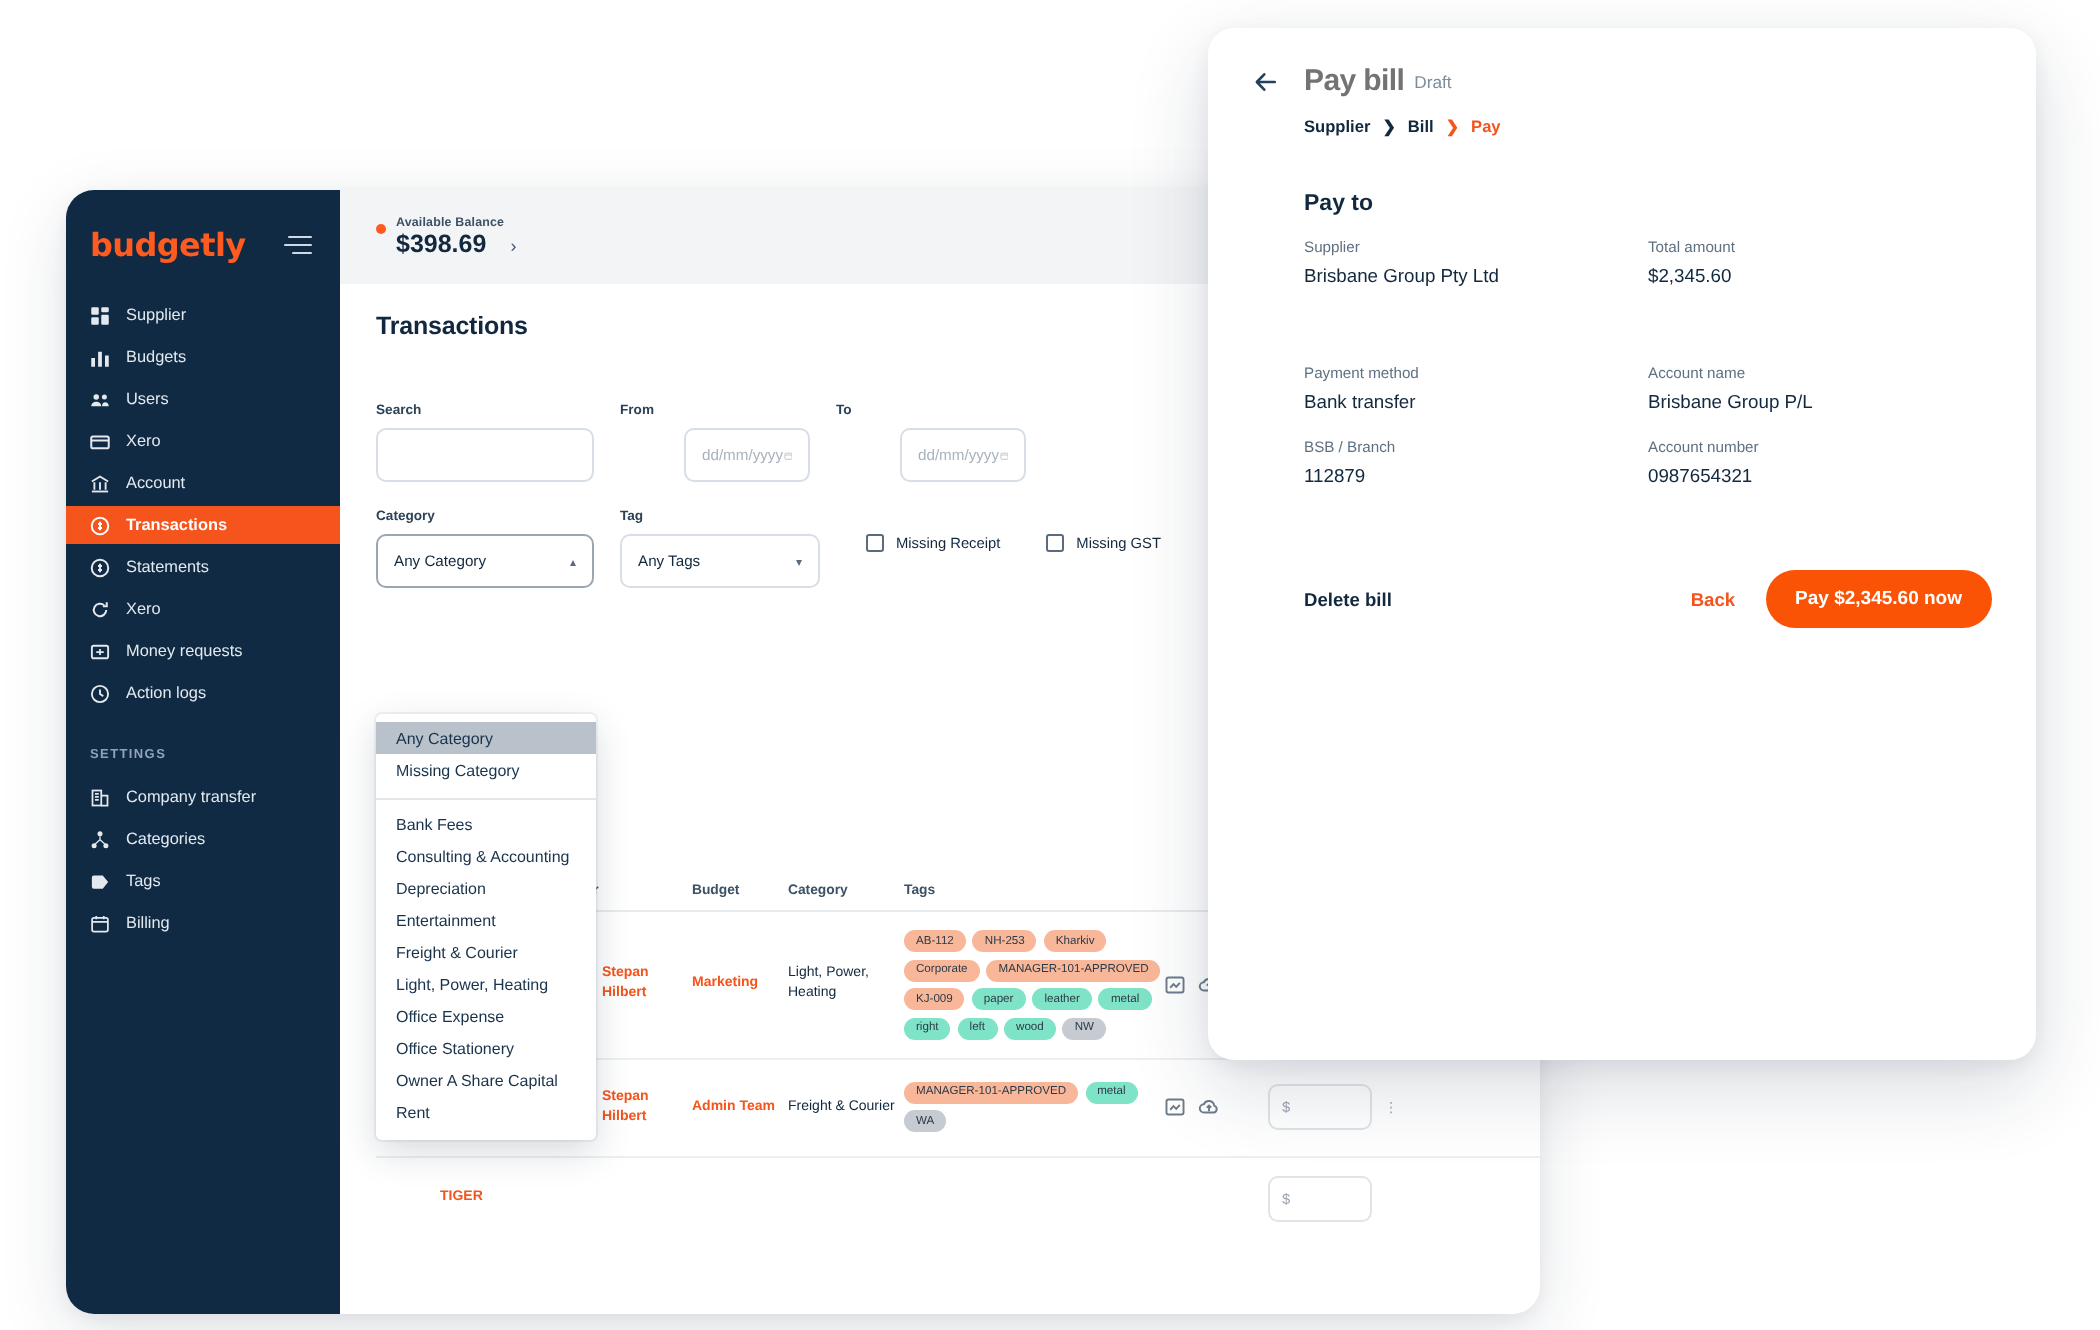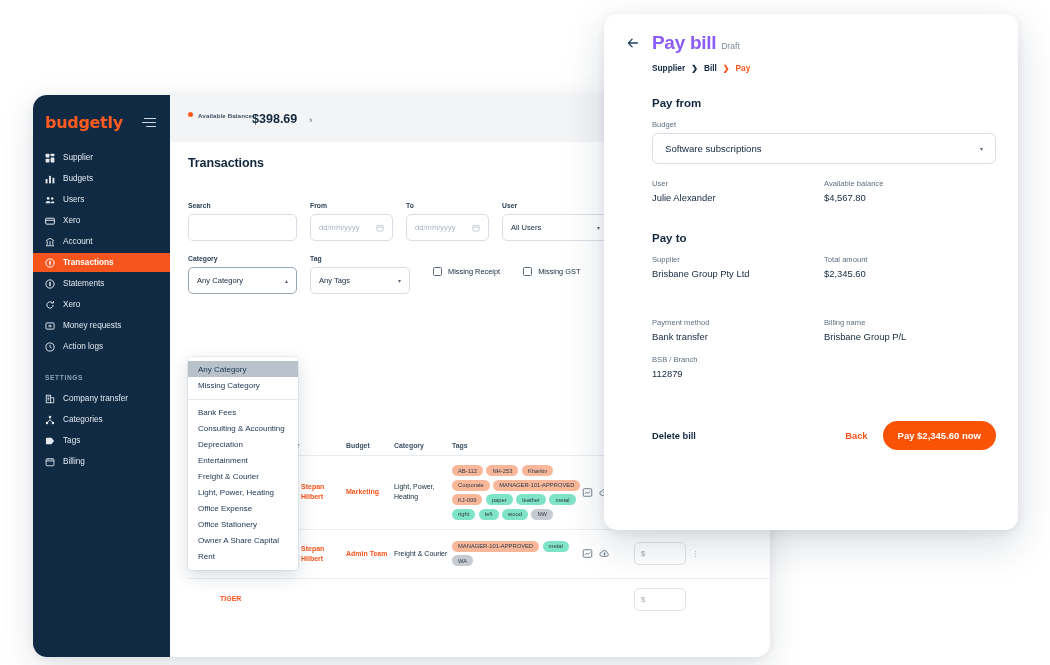--- a/index.html
+++ b/index.html
@@ -57,41 +57,41 @@
     padding: 0 12px; margin: 18px 0 8px 0; font-weight: 600;
   }
 
   
   .main { position: absolute; left: 137px; top: 0; right: 0; bottom: 0; background: #fff; }
   .topbar {
     height: 47px; background: #f3f4f6;
     display: flex; align-items: center; padding: 0 0 0 18px;
   }
   .bal-dot { width: 5px; height: 5px; border-radius: 50%; background: #ff5a1f; margin-right: 5px; margin-bottom: 9px; }
-  .bal-wrap { display: flex; flex-direction: row; }
+  .bal-wrap { display: flex; flex-direction: column; }
   .bal-label { font-size: 6.2px; color: #3d5166; font-weight: 600; letter-spacing: .1px; }
   .bal-row { display: flex; align-items: baseline; gap: 12px; }
   .bal-value { font-size: 12.5px; color: #12283f; font-weight: 700; }
   .bal-chev { font-size: 9px; color: #3d5166; }
 
   .content { padding: 14px 18px 0 18px; position: relative; }
   .page-title { font-size: 12.5px; color: #12283f; font-weight: 700; letter-spacing: -.1px; }
 
   .filters { margin-top: 32px; }
   .filter-row { display: flex; align-items: flex-end; gap: 13px; }
   .filter-row + .filter-row { margin-top: 14px; }
   .field-label { font-size: 6.8px; color: #2c4257; font-weight: 700; margin-bottom: 5px; }
   .field-box {
     height: 27px; border: 1px solid #d7dee6; border-radius: 5px;
     background: #fff; display: flex; align-items: center;
     padding: 0 8px; font-size: 7.6px; color: #12283f;
   }
   .field-box.ph { color: #a8b3be; }
   .w-search { width: 109px; }
-  .w-date   { width: 83px; justify-content: space-between; }
+  .w-date   { width: 63px; justify-content: space-between; margin-left: 32px; }
   .w-user   { width: 107px; justify-content: space-between; }
   .w-cat    { width: 109px; justify-content: space-between; }
   .w-tag    { width: 100px; justify-content: space-between; }
   .cal-ico { width: 8px; height: 8px; opacity: .45; }
   .caret { font-size: 6px; color: #5b6b7c; }
   .field-box.open { border-color: #9aa6b2; }
 
   .chk-wrap { display: flex; align-items: flex-start; gap: 6px; height: 27px; margin-left: 10px; }
   .chk-box { width: 9px; height: 9px; border: 1.3px solid #5b6b7c; border-radius: 1.5px; background: #fff; }
   .chk-label { font-size: 7.4px; color: #12283f; }
@@ -140,21 +140,21 @@
   
   .modal {
     position: absolute; left: 604px; top: 14px;
     width: 414px; height: 516px;
     background: #fff; border-radius: 13px;
     box-shadow: 0 14px 40px rgba(16,40,65,.16), 0 3px 10px rgba(16,40,65,.07);
     padding: 18px 22px 0 22px; z-index: 40; overflow: hidden;
   }
   .modal-head { display: flex; align-items: center; gap: 12px; }
   .back-arrow { width: 14px; height: 14px; color: #23415e; cursor: pointer; }
-  .modal-title { font-size: 19px; font-weight: 700; color: #8b5cf6; letter-spacing: -.3px; }
+  .modal-title { font-size: 15px; font-weight: 700; color: #737373; letter-spacing: -.3px; }
   .modal-sub { font-size: 8.6px; color: #7d8c9b; margin-left: 5px; font-weight: 400; align-self: flex-end; margin-bottom: 3px; }
   .crumbs { display: flex; align-items: center; gap: 6px; margin: 9px 0 0 26px; font-size: 8.3px; font-weight: 700; }
   .crumb { color: #12283f; cursor: pointer; }
   .crumb.active { color: #f5541c; }
   .crumb-sep { color: #12283f; font-size: 8px; }
   .crumb-sep.hot { color: #f5541c; }
 
   .modal-body { margin-left: 26px; margin-top: 24px; }
   .sec-title { font-size: 11.5px; font-weight: 700; color: #12283f; margin-bottom: 11px; }
   .lbl { font-size: 7.6px; color: #5f7082; margin-bottom: 4px; }
@@ -374,27 +374,20 @@
               </div>
             </div>
             <div>
               <div class="field-label">To</div>
               <div class="field-box w-date ph">
                 <span>dd/mm/yyyy</span>
                 <svg class="cal-ico" viewBox="0 0 16 16" fill="none" stroke="#5b6b7c" stroke-width="1.4">
                     <rect x="1.7" y="3" width="12.6" height="11" rx="1.5"></rect>
                     <path d="M1.7 6.3h12.6"></path>
                   </svg>
-              </div>
-            </div>
-            <div>
-              <div class="field-label">User</div>
-              <div class="field-box w-user">
-                <span>All Users</span>
-                <span class="caret">▾</span>
               </div>
             </div>
           </div>
 
           <div class="filter-row">
             <div>
               <div class="field-label">Category</div>
               <div class="field-box w-cat open">
                 <span>Any Category</span>
                 <span class="caret">▴</span>
@@ -553,39 +546,20 @@
     </div>
 
     <div class="crumbs">
       <span class="crumb">Supplier</span>
       <span class="crumb-sep">❯</span>
       <span class="crumb">Bill</span>
       <span class="crumb-sep hot">❯</span>
       <span class="crumb active">Pay</span>
     </div>
 
-    <div class="modal-body">
-      <div class="sec-title">Pay from</div>
-      <div class="lbl">Budget</div>
-      <div class="select-box">
-        <span>Software subscriptions</span>
-        <span class="caret">▾</span>
-      </div>
-
-      <div class="grid2">
-        <div>
-          <div class="lbl">User</div>
-          <div class="val">Julie Alexander</div>
-        </div>
-        <div>
-          <div class="lbl">Available balance</div>
-          <div class="val">$4,567.80</div>
-        </div>
-      </div>
-    </div>
 
     <div class="modal-body" style="margin-top:28px;">
       <div class="sec-title">Pay to</div>
 
       <div class="grid2" style="margin-top:0;">
         <div>
           <div class="lbl">Supplier</div>
           <div class="val">Brisbane Group Pty Ltd</div>
         </div>
         <div>
@@ -597,29 +571,33 @@
       <div class="grid2" style="margin-top:13px;">
         <div></div>
       </div>
 
       <div class="grid2" style="margin-top:25px;">
         <div>
           <div class="lbl">Payment method</div>
           <div class="val">Bank transfer</div>
         </div>
         <div>
-          <div class="lbl">Billing name</div>
+          <div class="lbl">Account name</div>
           <div class="val">Brisbane Group P/L</div>
         </div>
       </div>
 
       <div class="grid2" style="margin-top:12px;">
         <div>
           <div class="lbl">BSB / Branch</div>
           <div class="val">112879</div>
+        </div>
+        <div>
+          <div class="lbl">Account number</div>
+          <div class="val">0987654321</div>
         </div>
       </div>
     </div>
 
     <div class="modal-actions">
       <span class="delete-bill">Delete bill</span>
       <span class="spacer"></span>
       <span class="back-link">Back</span>
       <button class="pay-btn">Pay $2,345.60 now</button>
     </div>

